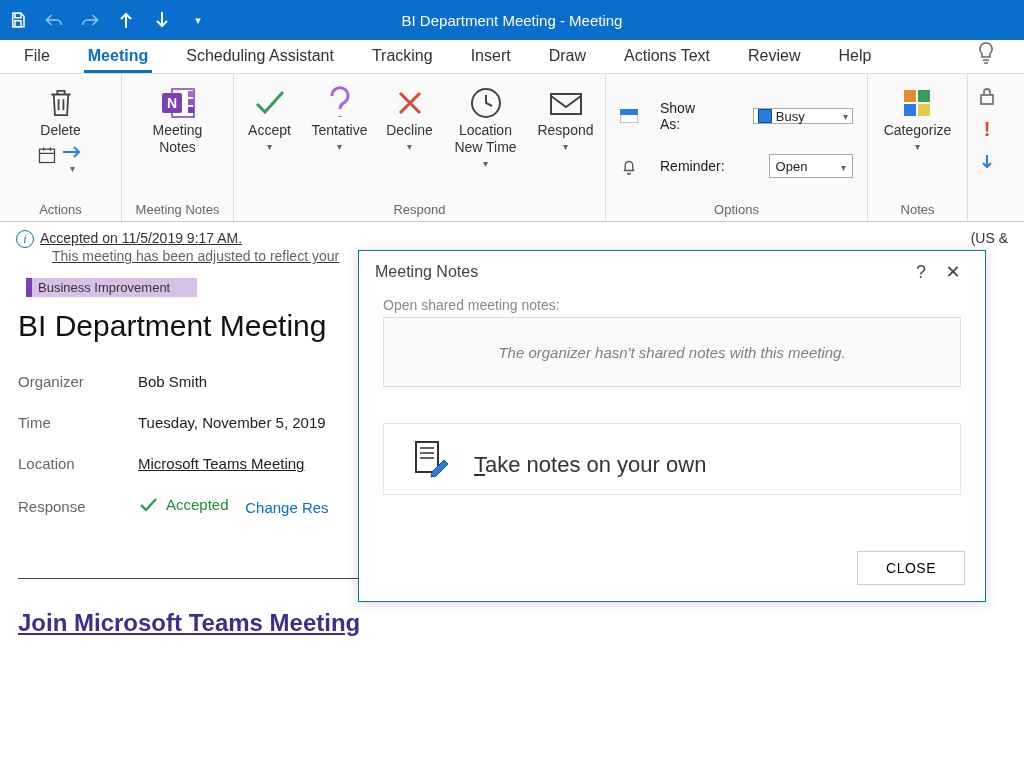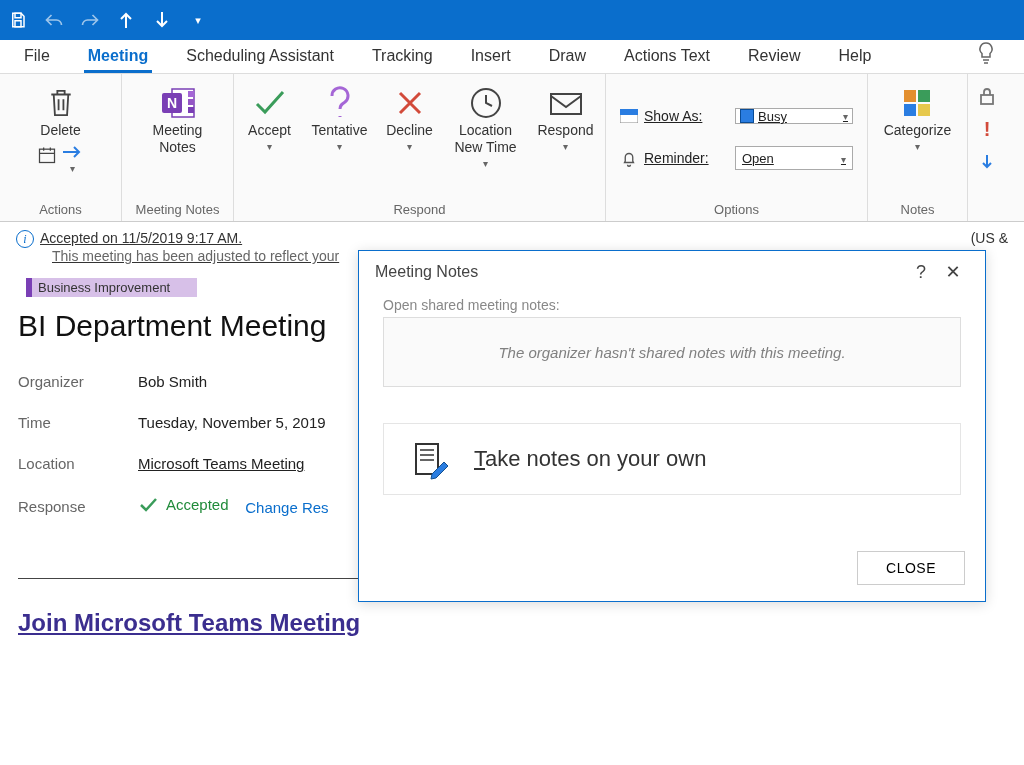--- a/index.html
+++ b/index.html
@@ -15,21 +15,21 @@
   .tab.active { color:#0a6ecc; font-weight:600; border-bottom:3px solid #0a6ecc; padding-bottom:5px;}
   .bulb { margin-left:auto; padding:8px;}
   
   .ribbon { height:148px; border-bottom:1px solid #ccc; background:#fafafa; display:flex; }
   .group { border-right:1px solid #ddd; padding:6px 10px 2px 10px; display:flex; flex-direction:column; align-items:center; justify-content:space-between;}
   .group-label { font-size:13px; color:#666; padding:4px 0 2px 0;}
   .group-row { display:flex; align-items:flex-start; gap:10px; flex:1;}
   .big-btn { display:flex; flex-direction:column; align-items:center; justify-content:flex-start; font-size:14px; color:#333; padding-top:4px; min-width:60px; text-align:center; line-height:1.2;}
   .big-btn .glyph { height:38px; display:flex; align-items:center; justify-content:center; }
   .caret { font-size:10px; color:#666; margin-top:2px;}
-  .opt-row { display:flex; align-items:center; gap:6px; margin:4px 0;text-decoration:underline;}
+  .opt-row { display:flex; align-items:center; gap:22px; margin:4px 0;}
   .opt-row label { font-size:14px;}
   
   .infobar { padding:8px 16px 2px 16px; font-size:14px; color:#333; background:#fff;text-decoration:underline; }
   .info-i { display:inline-flex; width:18px; height:18px; border:1.5px solid #0a6ecc; border-radius:50%; color:#0a6ecc; align-items:center; justify-content:center; font-size:12px; font-style:italic; font-family:serif; margin-right:6px; vertical-align:middle;}
   .sub { color:#666; padding-left:36px;}
   
   .body { padding:6px 18px; }
   .category { display:inline-block; background:#d7c0e8; border-left:6px solid #7a3fb5; color:#333; font-size:13px; padding:2px 27px 2px 6px; margin:6px 0 6px 8px;}
   h1.subject { font-size:30px; font-weight:400; margin:6px 0 18px 0; color:#111;}
   .field-row { display:flex; padding:12px 0; align-items:center; font-size:15px;}
@@ -41,21 +41,21 @@
   hr.sep { border:none; border-top:1px solid #444; margin:50px 0 30px 0; width:640px;}
   .teams-link { color:#3b2e8f; font-size:24px; font-weight:700; text-decoration:underline; cursor:pointer;}
   
   .dialog { position:absolute; left:358px; top:250px; width:628px; height:352px; background:#fff; border:1px solid #0a6ecc; box-shadow:0 2px 12px rgba(0,0,0,.15);}
   .dialog-title { display:flex; align-items:center; padding:10px 16px; font-size:16px; color:#444;}
   .dialog-title .sp { flex:1;}
   .dialog-title .dbtn { width:32px; text-align:center; font-size:18px; color:#444; cursor:pointer;}
   .dialog-body { padding:4px 24px 12px 24px;}
   .shared-label { color:#888; font-size:14px; margin-bottom:4px;}
   .shared-box { border:1px solid #ddd; background:#fafafa; height:70px; display:flex; align-items:center; justify-content:center; color:#808080; font-style:italic; font-size:15px;}
-  .own-box { border:1px solid #e5e5e5; height:72px; margin-top:36px; display:flex; align-items:center; gap:24px; padding:16px 24px; cursor:pointer;}
+  .own-box { border:1px solid #e5e5e5; height:72px; margin-top:36px; display:flex; align-items:flex-end; gap:24px; padding:16px 24px; cursor:pointer;}
   .own-box .txt { font-size:22px; color:#333;}
   .own-box .txt .u { text-decoration:underline;}
   .dialog-footer { position:absolute; right:20px; bottom:16px;}
   .close-btn { border:1px solid #ccc; background:#fff; padding:8px 28px; font-size:14px; letter-spacing:.5px; cursor:pointer;}
   svg { display:block; }
   .busy-swatch{display:inline-block;width:14px;height:14px;background:#2a7de1;border:1px solid #0a4c96;margin-right:4px;vertical-align:middle;}
 </style>
 </head>
 <body>
 
@@ -83,20 +83,21 @@
           <path d="M8 17V3M3 8l5-5 5 5"></path>
         </svg>
     </span>
     <span class="ic">
       <svg width="16" height="18" viewBox="0 0 16 18" fill="none" stroke="#fff" stroke-width="2">
           <path d="M8 1v14M3 10l5 5 5-5"></path>
         </svg>
     </span>
     <span class="ic" style="font-size:11px;">▾</span>
   </div>
+  <div class="title-center">BI Department Meeting  -  Meeting</div>
 </div>
 
 <div class="tabs">
   <div class="tab">File</div>
   <div class="tab active">Meeting</div>
   <div class="tab">Scheduling Assistant</div>
   <div class="tab">Tracking</div>
   <div class="tab">Insert</div>
   <div class="tab">Draw</div>
   <div class="tab">Actions Text</div>

